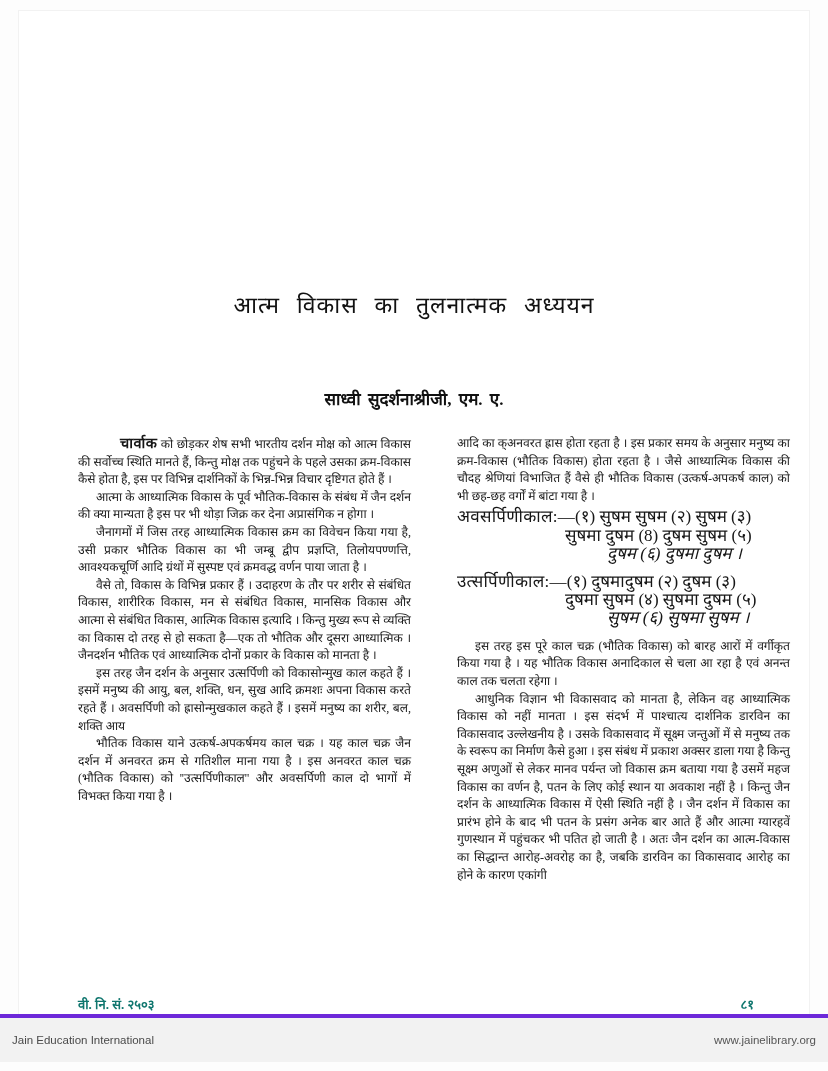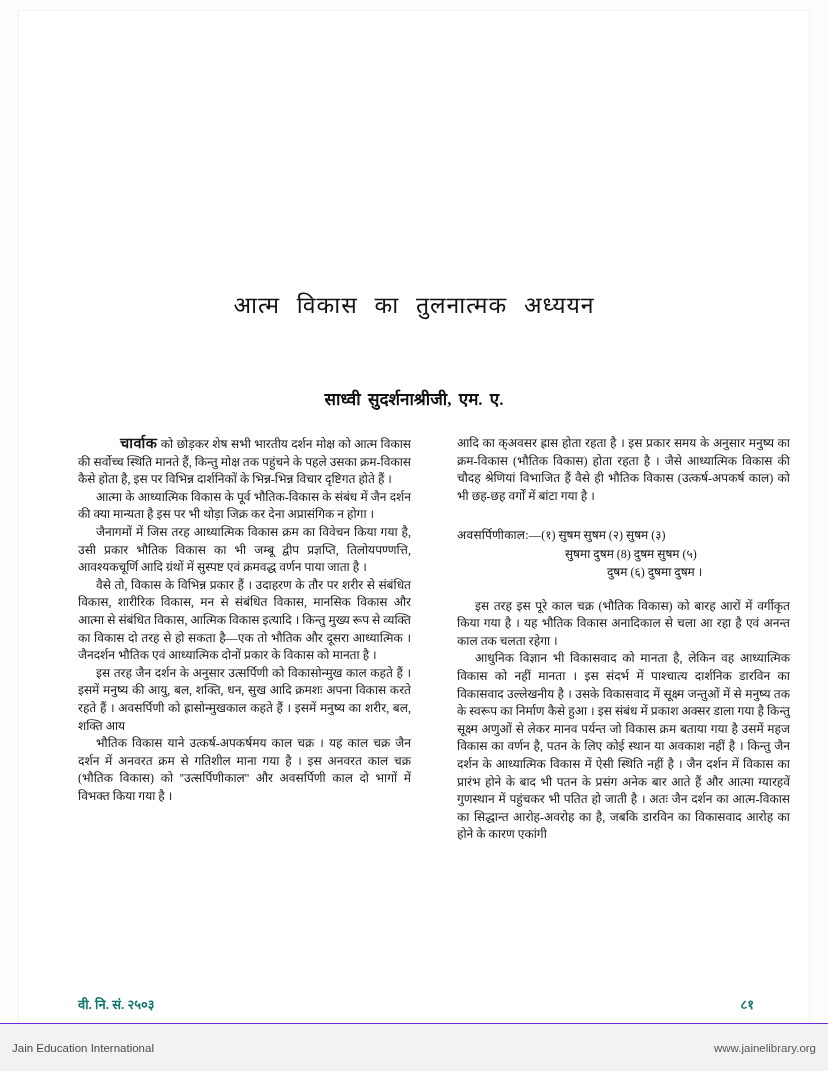--- a/index.html
+++ b/index.html
@@ -79,33 +79,34 @@
   }
   .col p.firstpara {
     text-indent: 42px;
   }
   .bigword {
     font-size: 14.5px;
     font-weight: bold;
     letter-spacing: 0.5px;
   }
   .verseblock {
-    margin: 21px 0 0 0;
-    font-size: 12px;
+    margin: 3px 0 0 0;
+    font-size: 17px;
     line-height: 18.4px;
   }
   .verseblock .vline {
     display: block;
     white-space: nowrap;
   }
   .verseblock .vline.ind {
     padding-left: 108px;
   }
   .verseblock .vline.ind2 {
     padding-left: 150px;
+    font-style: italic;
   }
   .verselabel {
     letter-spacing: 0.3px;
   }
   .spacer6 { height: 6px; }
   .spacer10 { height: 10px; }
   .footer-line {
     position: absolute;
     left: 60px;
     right: 56px;
@@ -113,24 +114,24 @@
     display: flex;
     justify-content: space-between;
     font-size: 13px;
     font-weight: bold;
     color: #0f766e;
   }
   .bottombar {
     position: absolute;
     left: 0;
     right: 0;
-    bottom: 0;
+    bottom: 9px;
     height: 48px;
     background: #f2f2f2;
-    border-top: 1px solid #6d28d9;
+    border-top: 4px solid #6d28d9;
     display: flex;
     align-items: center;
     justify-content: space-between;
     padding: 0 12px;
     box-sizing: border-box;
     font-family: "Liberation Sans", sans-serif;
     font-size: 11.5px;
     color: #4a4a4a;
   }
   .bottombar .center {
@@ -163,30 +164,35 @@
       <div class="col">
         <p class="firstpara"><span class="bigword">चार्वाक</span> <span>को छोड़कर शेष सभी भारतीय दर्शन मोक्ष को आत्म विकास की सर्वोच्च स्थिति मानते हैं, किन्तु मोक्ष तक पहुंचने के पहले उसका क्रम-विकास कैसे होता है, इस पर विभिन्न दार्शनिकों के भिन्न-भिन्न विचार दृष्टिगत होते हैं ।</span></p>
         <p>आत्मा के आध्यात्मिक विकास के पूर्व भौतिक-विकास के संबंध में जैन दर्शन की क्या मान्यता है इस पर भी थोड़ा जिक्र कर देना अप्रासंगिक न होगा ।</p>
         <p>जैनागमों में जिस तरह आध्यात्मिक विकास क्रम का विवेचन किया गया है, उसी प्रकार भौतिक विकास का भी जम्बू द्वीप प्रज्ञप्ति, तिलोयपण्णत्ति, आवश्यकचूर्णि आदि ग्रंथों में सुस्पष्ट एवं क्रमवद्ध वर्णन पाया जाता है ।</p>
         <p>वैसे तो, विकास के विभिन्न प्रकार हैं । उदाहरण के तौर पर शरीर से संबंधित विकास, शारीरिक विकास, मन से संबंधित विकास, मानसिक विकास और आत्मा से संबंधित विकास, आत्मिक विकास इत्यादि । किन्तु मुख्य रूप से व्यक्ति का विकास दो तरह से हो सकता है—एक तो भौतिक और दूसरा आध्यात्मिक । जैनदर्शन भौतिक एवं आध्यात्मिक दोनों प्रकार के विकास को मानता है ।</p>
         <p>इस तरह जैन दर्शन के अनुसार उत्सर्पिणी को विकासोन्मुख काल कहते हैं । इसमें मनुष्य की आयु, बल, शक्ति, धन, सुख आदि क्रमशः अपना विकास करते रहते हैं । अवसर्पिणी को ह्रासोन्मुखकाल कहते हैं । इसमें मनुष्य का शरीर, बल, शक्ति आय</p>
         <p>भौतिक विकास याने उत्कर्ष-अपकर्षमय काल चक्र । यह काल चक्र जैन दर्शन में अनवरत क्रम से गतिशील माना गया है । इस अनवरत काल चक्र (भौतिक विकास) को ''उत्सर्पिणीकाल'' और अवसर्पिणी काल दो भागों में विभक्त किया गया है ।</p>
       </div>
 
       <div class="col">
-        <p class="noindent">आदि का क्अवसर ह्रास होता रहता है । इस प्रकार समय के अनुसार मनुष्य का क्रम-विकास (भौतिक विकास) होता रहता है । जैसे आध्यात्मिक विकास की चौदह श्रेणियां विभाजित हैं वैसे ही भौतिक विकास (उत्कर्ष-अपकर्ष काल) को भी छह-छह वर्गों में बांटा गया है ।</p>
+        <p class="noindent">आदि का क्अनवरत ह्रास होता रहता है । इस प्रकार समय के अनुसार मनुष्य का क्रम-विकास (भौतिक विकास) होता रहता है । जैसे आध्यात्मिक विकास की चौदह श्रेणियां विभाजित हैं वैसे ही भौतिक विकास (उत्कर्ष-अपकर्ष काल) को भी छह-छह वर्गों में बांटा गया है ।</p>
 
         <div class="verseblock">
           <span class="vline"><span class="verselabel">अवसर्पिणीकाल:—</span><span>(१) सुषम सुषम  (२)  सुषम  (३)</span></span>
           <span class="vline ind">सुषमा दुषम (8) दुषम सुषम (५)</span>
           <span class="vline ind2">दुषम (६) दुषमा दुषम ।</span>
         </div>
 
         <div class="spacer6"></div>
 
+        <div class="verseblock">
+          <span class="vline"><span class="verselabel">उत्सर्पिणीकाल:—</span><span>(१) दुषमादुषम  (२)  दुषम  (३)</span></span>
+          <span class="vline ind">दुषमा सुषम (४) सुषमा दुषम (५)</span>
+          <span class="vline ind2">सुषम (६) सुषमा सुषम ।</span>
+        </div>
 
         <div class="spacer10"></div>
 
         <p>इस तरह इस पूरे काल चक्र (भौतिक विकास) को बारह आरों में वर्गीकृत किया गया है । यह भौतिक विकास अनादिकाल से चला आ रहा है एवं अनन्त काल तक चलता रहेगा ।</p>
         <p>आधुनिक विज्ञान भी विकासवाद को मानता है, लेकिन वह आध्यात्मिक विकास को नहीं मानता । इस संदर्भ में पाश्चात्य दार्शनिक डारविन का विकासवाद उल्लेखनीय है । उसके विकासवाद में सूक्ष्म जन्तुओं में से मनुष्य तक के स्वरूप का निर्माण कैसे हुआ । इस संबंध में प्रकाश अक्सर डाला गया है किन्तु सूक्ष्म अणुओं से लेकर मानव पर्यन्त जो विकास क्रम बताया गया है उसमें महज विकास का वर्णन है, पतन के लिए कोई स्थान या अवकाश नहीं है । किन्तु जैन दर्शन के आध्यात्मिक विकास में ऐसी स्थिति नहीं है । जैन दर्शन में विकास का प्रारंभ होने के बाद भी पतन के प्रसंग अनेक बार आते हैं और आत्मा ग्यारहवें गुणस्थान में पहुंचकर भी पतित हो जाती है । अतः जैन दर्शन का आत्म-विकास का सिद्धान्त आरोह-अवरोह का है, जबकि डारविन का विकासवाद आरोह का होने के कारण एकांगी</p>
       </div>
 
     </div>
 
     <div class="footer-line">

